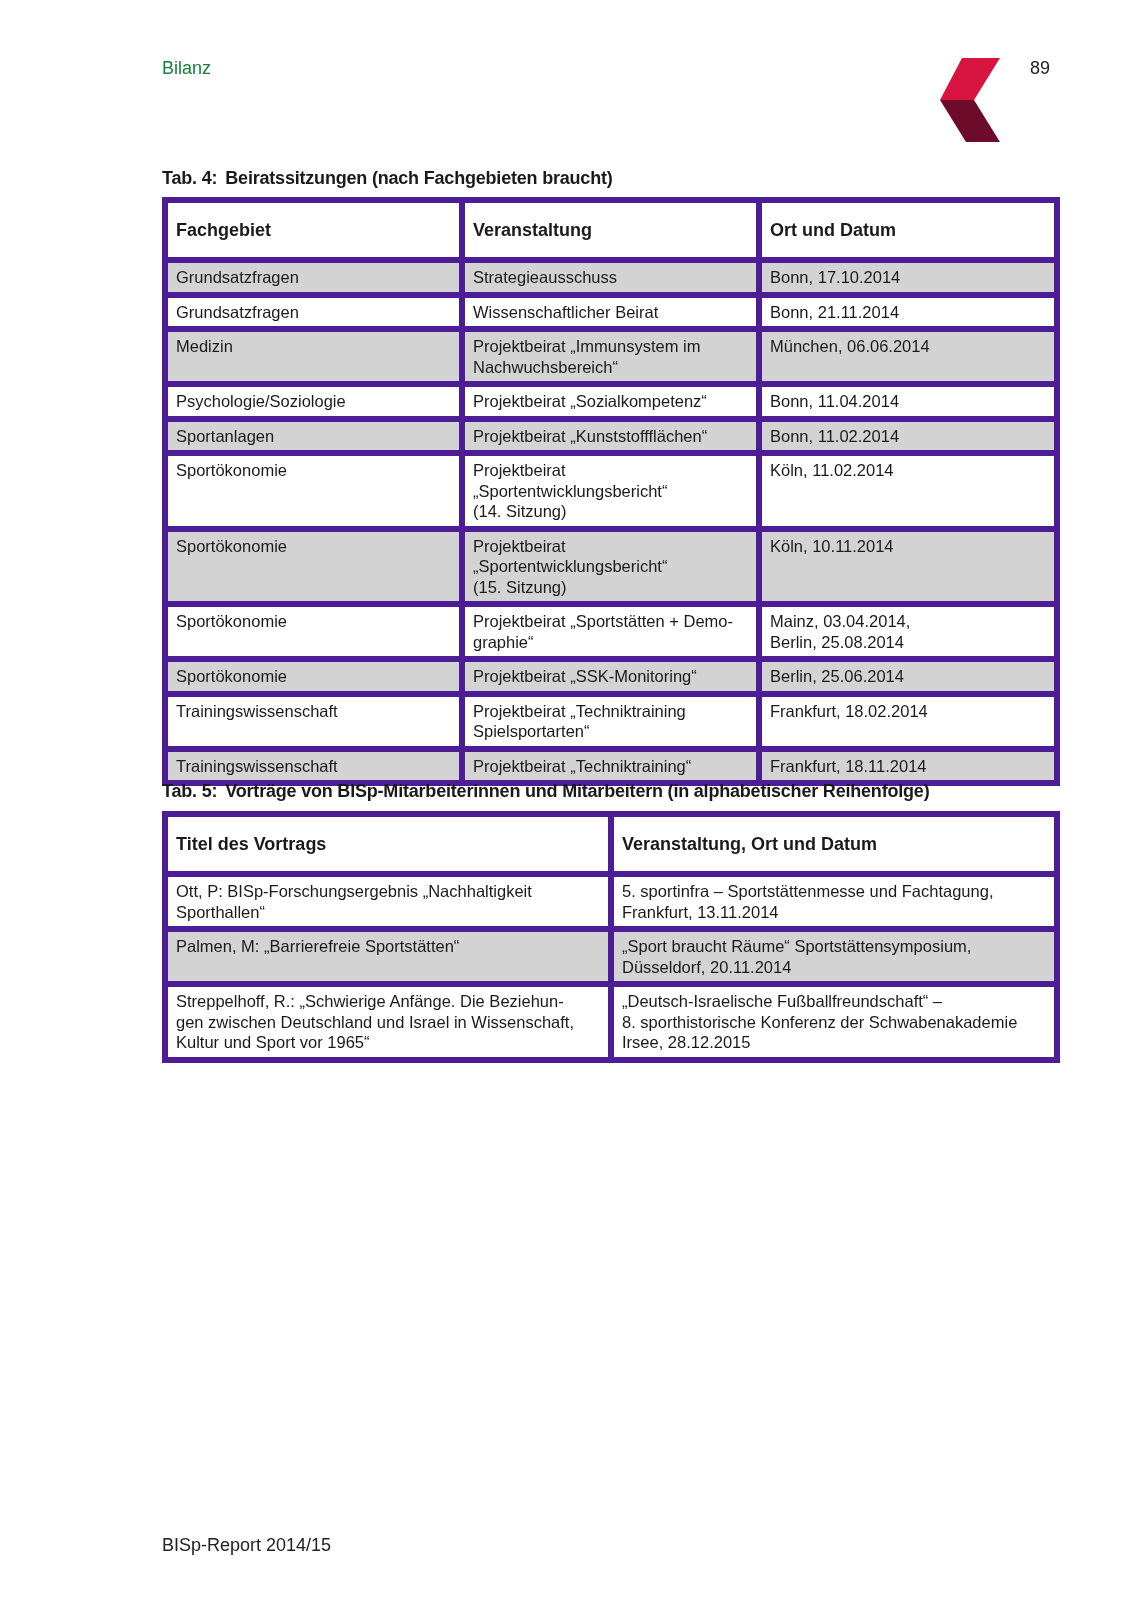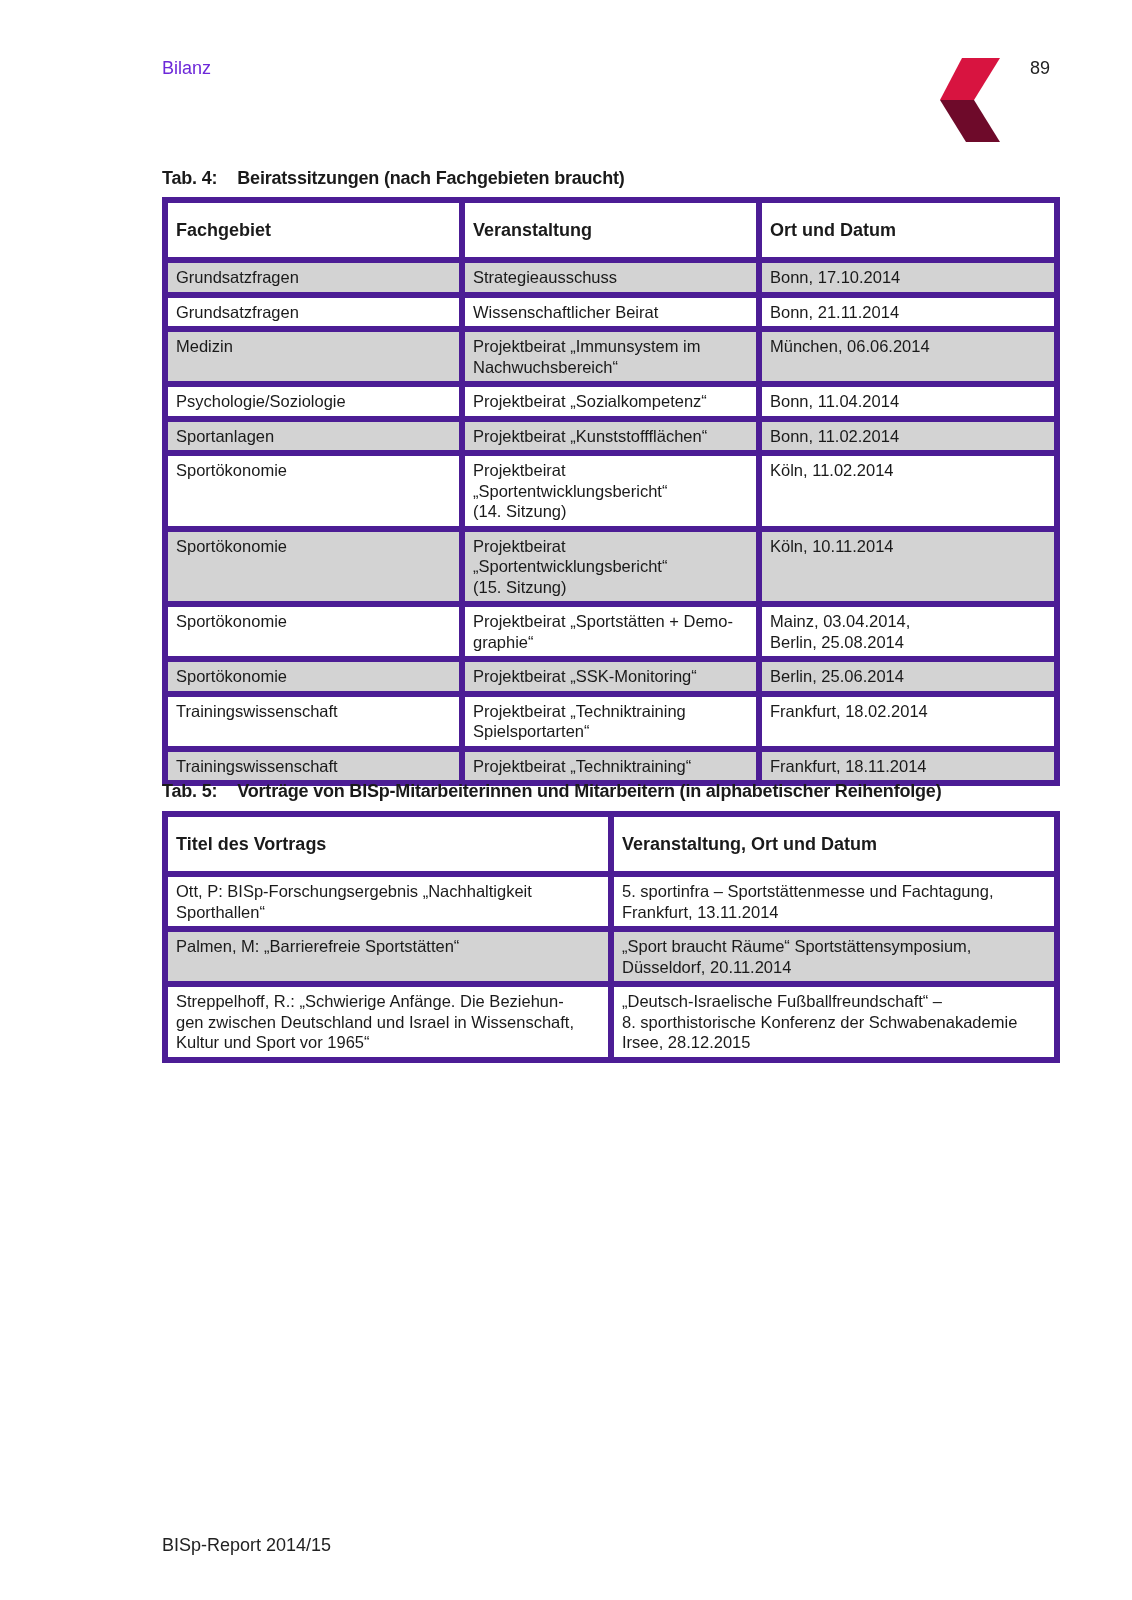--- a/index.html
+++ b/index.html
@@ -3,35 +3,35 @@
   <meta charset="utf-8">
   <style>
     html, body { margin: 0; padding: 0; background: #ffffff; }
     body {
       width: 1132px; height: 1600px; position: relative; overflow: hidden;
       font-family: "Liberation Sans", "DejaVu Sans", sans-serif;
       color: #1a1a1a;
     }
     .header-left {
       position: absolute; left: 162px; top: 58px;
-      font-size: 18px; color: #6d28d9;
+      font-size: 18px; color: #15803d;
     }
     .page-number {
       position: absolute; left: 1030px; top: 58px;
       font-size: 18px; color: #222;
     }
     .logo {
       position: absolute; left: 940px; top: 58px; width: 60px; height: 84px;
     }
     .caption {
       position: absolute; left: 162px;
       font-size: 18px; font-weight: bold; color: #1a1a1a;
       letter-spacing: -0.2px;
     }
-    .caption .num { display: inline-block; margin-right: 20px; }
+    .caption .num { display: inline-block; margin-right: 8px; }
     table.t {
       position: absolute; left: 162px; width: 892px;
       border-collapse: collapse; table-layout: fixed;
       font-size: 16.5px; line-height: 20.5px;
     }
     table.t td, table.t th {
       border: 6px solid #4c1d95; padding: 4px 8px 4px 8px;
       vertical-align: top; text-align: left; font-weight: normal;
       white-space: pre-line;
     }

